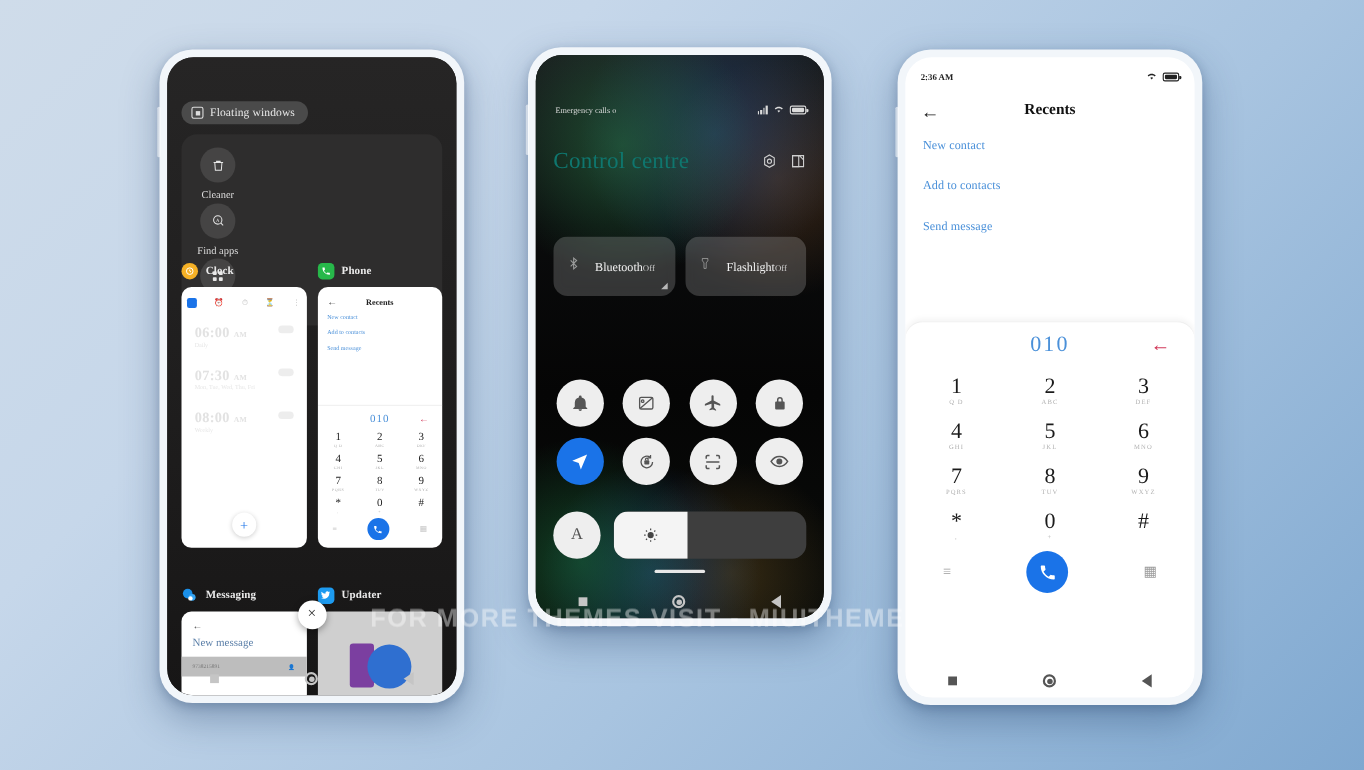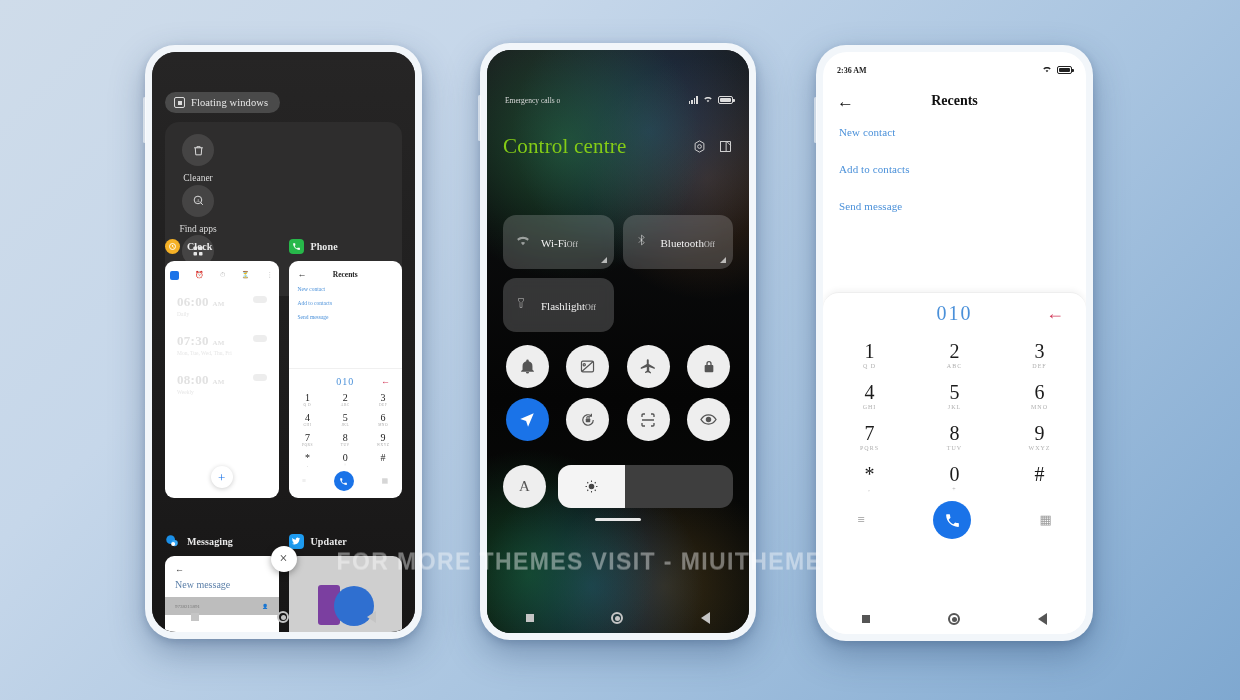--- a/index.html
+++ b/index.html
@@ -29,21 +29,21 @@
     background:rgba(255,255,255,.55); border-radius:3px;
   }
   .screen {
     width: 100%; height: 100%;
     border-radius: 24px;
     overflow: hidden;
     position: relative;
   }
 
   #phone-left  { left: 145px; top: 45px;  width: 277px; height: 594px; }
-  #phone-mid   { left: 480px; top: 43px;  width: 276px; height: 597px; }
+  #phone-mid   { left: 480px; top: 43px;  width: 276px; height: 526px; }
   #phone-right { left: 816px; top: 45px;  width: 277px; height: 596px; }
 
   
   #phone-left .screen { background:#201f1f; }
   .recents-bg{
     position:absolute; inset:0;
     background: linear-gradient(180deg,#262525 0%, #201f1f 45%, #171616 100%);
   }
   .floating-pill{
     position:absolute; left:13px; top:40px;
@@ -172,21 +172,21 @@
   .statrow{ display:flex; align-items:center; gap:5px; }
   .batt{ width:15px;height:7.5px;border:1px solid #dcdcdc;border-radius:2px;position:relative;}
   .batt::after{content:"";position:absolute;right:-2.5px;top:2px;width:1.5px;height:3px;background:#dcdcdc;border-radius:0 1px 1px 0;}
   .batt i{ position:absolute;left:1px;top:1px;bottom:1px;width:11px;background:#dcdcdc;display:block;border-radius:1px;}
   .wifi-g{ font-size:9px; color:#dcdcdc; line-height:1;}
 
   .cc-title-row{
     position:absolute; left:16px; right:16px; top:84px;
     display:flex; align-items:center; justify-content:space-between;
   }
-  .cc-title{ font-size:21px; color:#84cc16; font-weight:normal; letter-spacing:.2px; }
+  .cc-title{ font-size:21px; color:#0f766e; font-weight:normal; letter-spacing:.2px; }
   .cc-acts{ display:flex; gap:11px; align-items:center; }
   .cc-icon{ width:15px;height:15px;color:#cfcfcf; }
 
   .cc-tiles{
     position:absolute; left:16px; right:16px; top:165px;
     display:grid; grid-template-columns:1fr 1fr; gap:9px;
   }
   .tile{
     height:54px; border-radius:13px; position:relative;
     background:rgba(235,235,235,.20);
@@ -539,28 +539,20 @@
             <path d="M4 4h9v16H4z"></path>
               <path d="M4 4h16v16H4z"></path>
               <path d="M14 4l6 6"></path>
           </svg>
         </span>
       </span>
     </div>
 
     <div class="cc-tiles" id="cc-tiles">
         <div class="tile">
-          <span class="tico"><svg width="16" height="13" viewBox="0 0 24 18" fill="rgba(255,255,255,.5)">
-              <path d="M12 17l3.2-4c-1.8-1.5-4.6-1.5-6.4 0L12 17z"></path>
-              <path d="M12 7.6c2.6 0 5 .9 6.8 2.5l2-2.5C18.4 5.4 15.3 4.2 12 4.2S5.6 5.4 3.2 7.6l2 2.5C7 8.5 9.4 7.6 12 7.6z"></path>
-            </svg></span>
-          <span><span class="tname">Wi-Fi</span><span class="tstate">Off</span></span>
-          <span class="corner"></span>
-        </div>
-        <div class="tile">
           <span class="tico"><svg width="13" height="15" viewBox="0 0 24 24" fill="none" stroke="rgba(255,255,255,.5)" stroke-width="1.8">
               <path d="M7 7l10 10-5 4V3l5 4L7 17"></path>
             </svg></span>
           <span><span class="tname">Bluetooth</span><span class="tstate">Off</span></span>
           <span class="corner"></span>
         </div>
         <div class="tile">
           <span class="tico"><svg width="12" height="15" viewBox="0 0 24 24" fill="none" stroke="rgba(255,255,255,.42)" stroke-width="1.8">
               <path d="M7 3h10v4l-3 4v10h-4V11L7 7z"></path>
             </svg></span>

